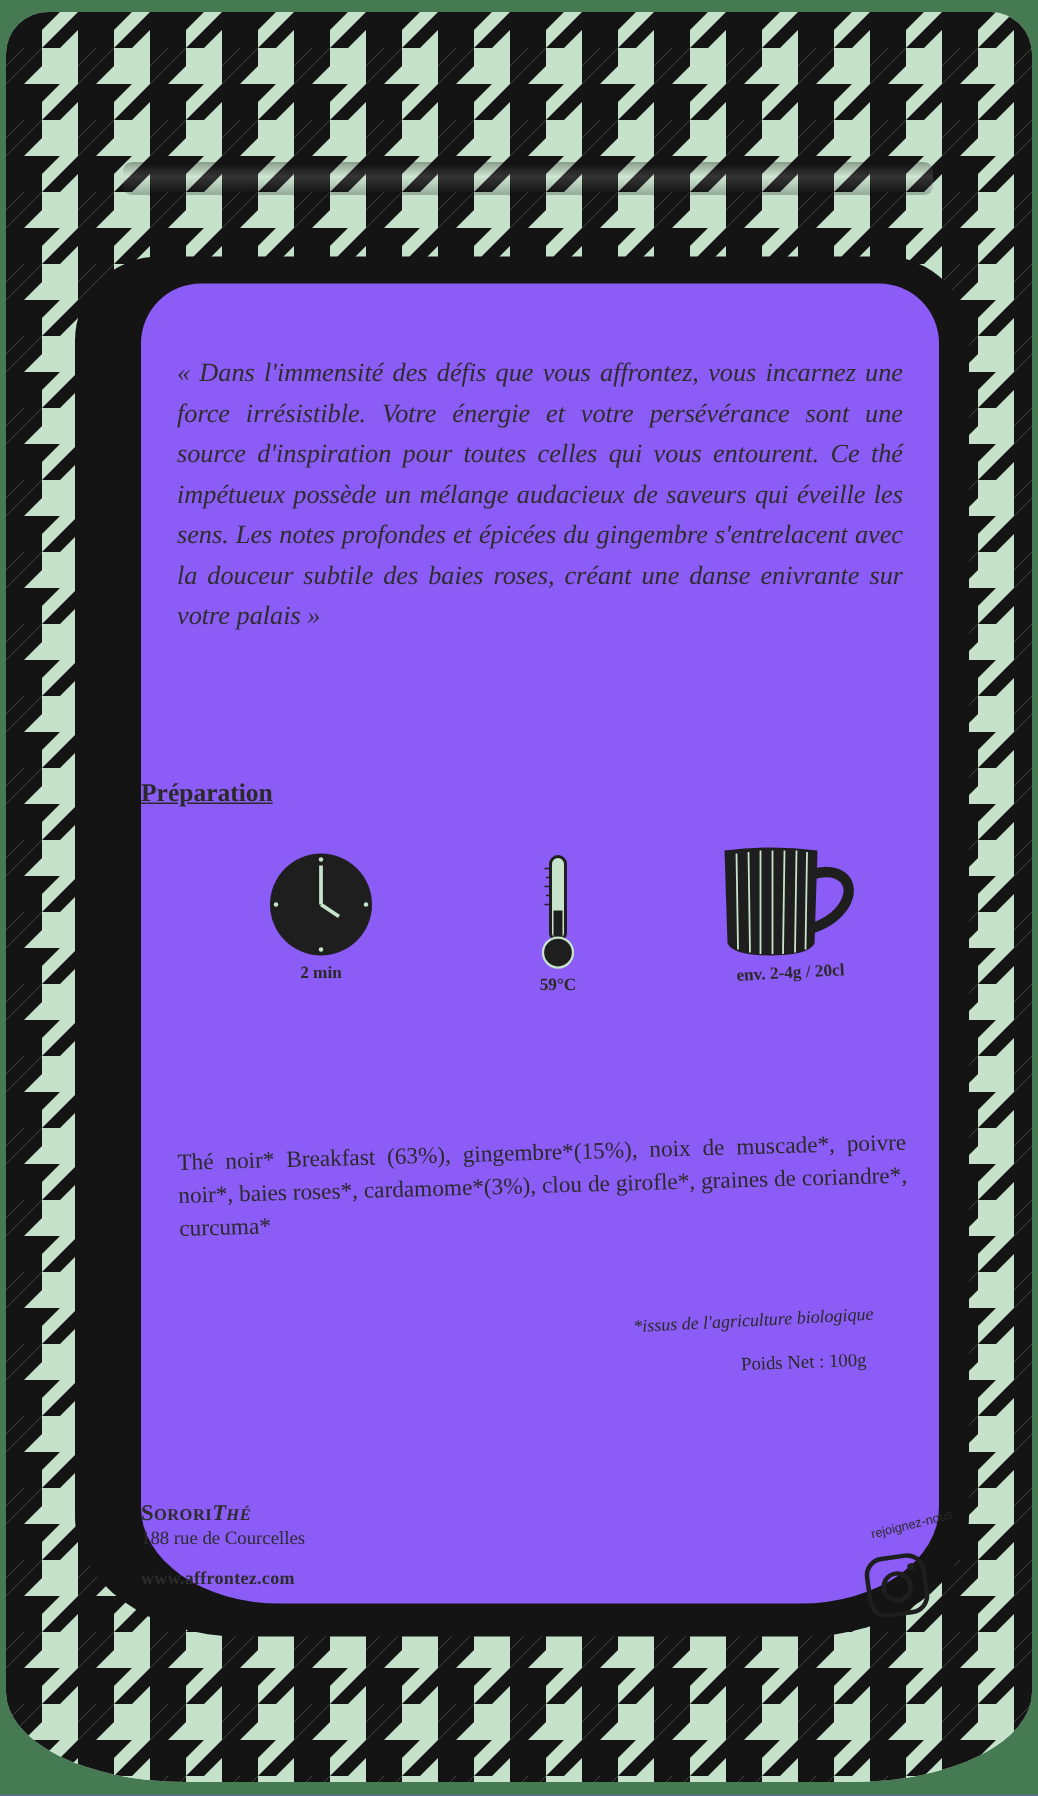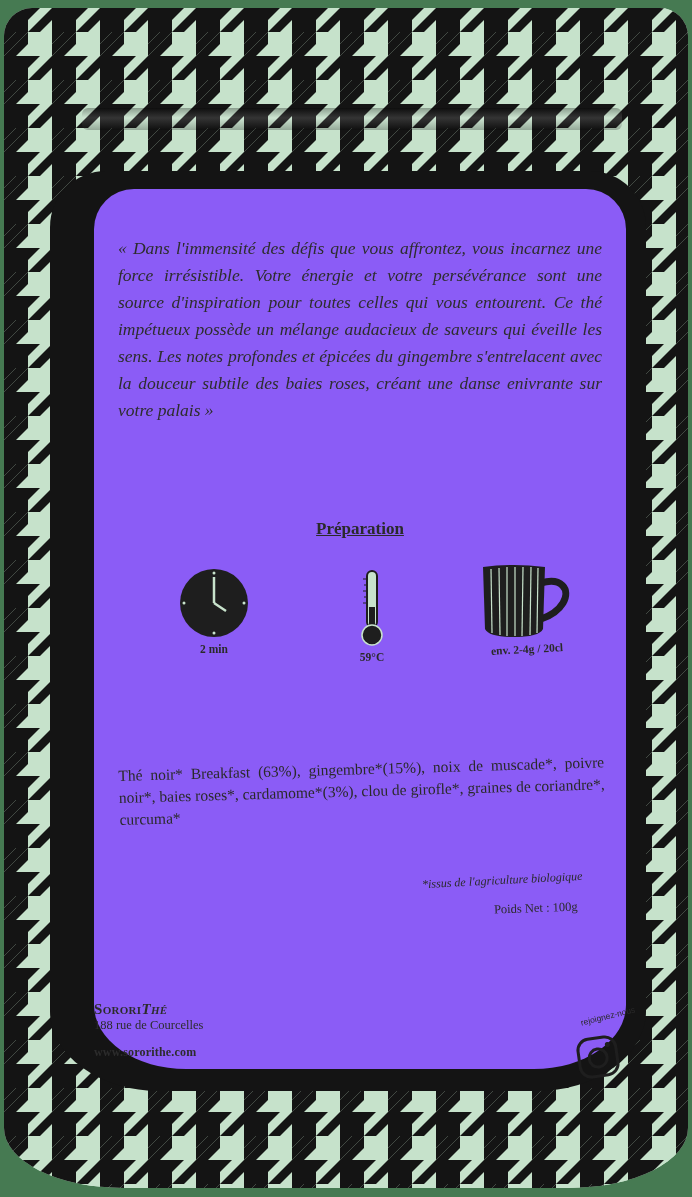--- a/index.html
+++ b/index.html
@@ -33,21 +33,21 @@
     color: #2c2c2c;
     margin-left: 24px;
   }
   .quote {
     position: absolute; left: 24px; right: 24px; top: 46px;
     font-family: "Liberation Serif", serif; font-style: italic;
     font-size: 17.5px; line-height: 27px; color: #2d2d2d;
     text-align: justify;
   }
   .section-title {
-    position: absolute; left: 0; right: 0; text-align: center;
+    position: absolute; left: 0; right: 0; 
     font-family: "Liberation Serif", serif; font-weight: bold;
     font-size: 17px; text-decoration: underline; color: #2a2a2a;
   }
   .prep-item { position: absolute; text-align: center; }
   .prep-label {
     font-family: "Liberation Serif", serif; font-weight: bold;
     font-size: 11.5px; color: #2a2a2a; white-space: nowrap;
   }
   .ingredients {
     position: absolute; left: 24px; right: 22px; top: 576px;
@@ -155,21 +155,21 @@
         <div class="prep-label" style="transform:rotate(-3deg);">env. 2-4g / 20cl</div>
       </div>
 
       <div class="ingredients">Thé noir* Breakfast (63%), gingembre*(15%), noix de muscade*, poivre noir*, baies roses*, cardamome*(3%), clou de girofle*, graines de coriandre*, curcuma*</div>
       <div class="organic">*issus de l'agriculture biologique</div>
       <div class="weight">Poids Net : 100g</div>
 
       <div class="brand-block">
         <div class="brand-name"><span>Sorori</span><i>Thé</i></div>
         <div class="addr">188 rue de Courcelles</div>
-        <div class="web">www.sororithe.com</div>
+        <div class="web">www.affrontez.com</div>
       </div>
 
       <div class="insta">
         <div class="insta-text">rejoignez-nous</div>
         <svg width="44" height="44" viewBox="0 0 44 44" style="position:absolute; left:4px; top:26px; transform:rotate(-8deg);">
           <rect x="3" y="3" width="38" height="38" rx="11" fill="none" stroke="#1e1e1e" stroke-width="3"></rect>
           <circle cx="22" cy="23" r="9" fill="none" stroke="#1e1e1e" stroke-width="3"></circle>
           <circle cx="33" cy="11" r="2.5" fill="#1e1e1e"></circle>
         </svg>
       </div>

